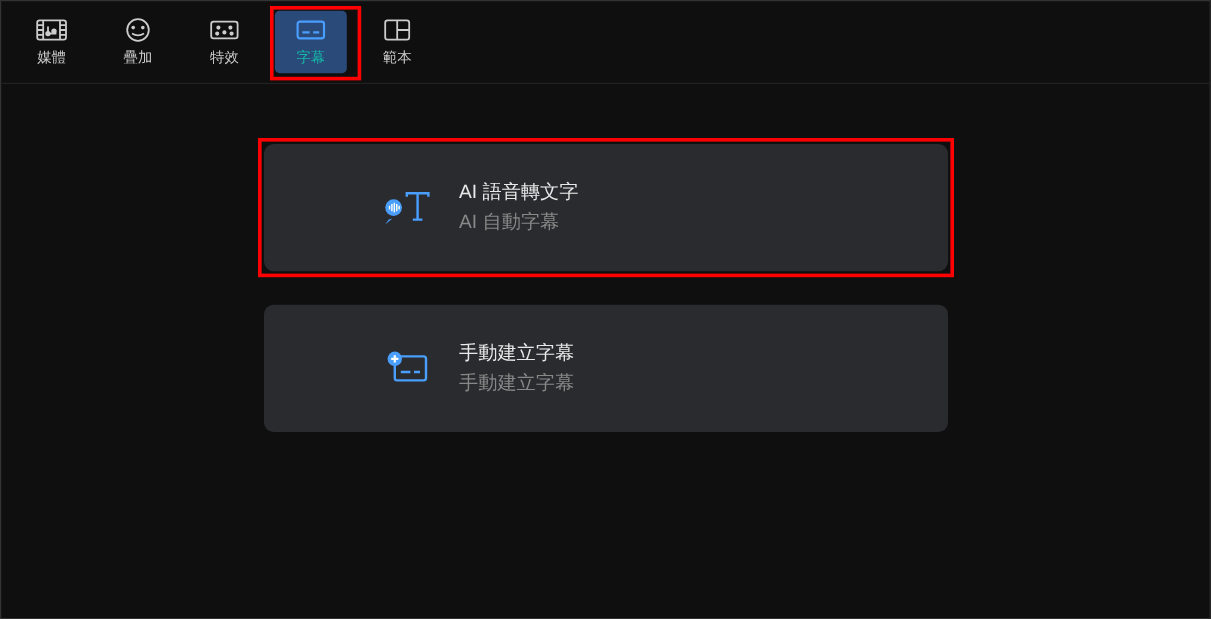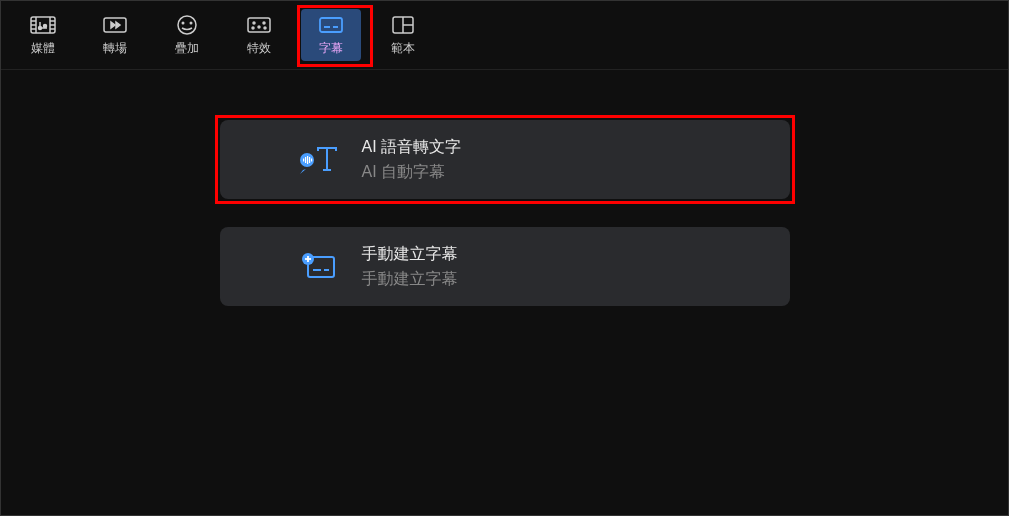--- a/index.html
+++ b/index.html
@@ -52,21 +52,21 @@
     .tab-icon svg {
       width: 26px;
       height: 22px;
     }
     .tab-label {
       font-size: 12px;
       color: #ccc;
       font-family: Liberation Mono, monospace;
     }
     .tab-item.active .tab-label {
-      color: #f0abfc;
+      color: #14b8a6;
     }
     .highlight-red {
       position: absolute;
       border: 3px solid #ff0000;
       pointer-events: none;
     }
     .highlight-tab {
       top: -4px;
       left: -4px;
       width: 76px;
@@ -74,26 +74,26 @@
     }
     .content-area {
       padding: 50px 0 0 0;
       display: flex;
       flex-direction: column;
       align-items: center;
       gap: 28px;
     }
     .option-card {
       width: 570px;
-      height: 79px;
+      height: 106px;
       background: #2a2b2e;
       border-radius: 8px;
       display: flex;
       align-items: center;
-      padding: 0 0 0 78px;
+      padding: 0 0 0 99px;
       cursor: pointer;
       position: relative;
     }
     .option-icon {
       width: 40px;
       height: 36px;
       display: flex;
       align-items: center;
       justify-content: center;
       margin-right: 24px;
@@ -142,30 +142,20 @@
           <line x1="20" y1="15" x2="25" y2="15"></line>
           <path d="M10 8 L10 14 L17 14" fill="none"></path>
           <circle cx="10" cy="14" r="1.5" fill="#ccc"></circle>
           <circle cx="15" cy="12" r="1.5" fill="#ccc"></circle>
         </svg>
       </div>
       <span class="tab-label">媒體</span>
     </div>
 
 
-    <div class="tab-item">
-      <div class="tab-icon">
-        <svg viewBox="0 0 26 22" fill="none" stroke="#ccc" stroke-width="1.5">
-          <rect x="2" y="4" width="22" height="14" rx="2"></rect>
-          <path d="M9 8 L13 11 L9 14 Z" fill="#ccc"></path>
-          <path d="M14 8 L18 11 L14 14 Z" fill="#ccc"></path>
-        </svg>
-      </div>
-      <span class="tab-label">轉場</span>
-    </div>
 
     <div class="tab-item">
       <div class="tab-icon">
         <svg viewBox="0 0 26 22" fill="none" stroke="#ccc" stroke-width="1.5">
           <circle cx="13" cy="11" r="9"></circle>
           <circle cx="9" cy="9" r="1.5" fill="#ccc" stroke="none"></circle>
           <circle cx="17" cy="9" r="1.5" fill="#ccc" stroke="none"></circle>
           <path d="M8 14 Q13 17 18 14" stroke-width="1.5"></path>
         </svg>
       </div>

